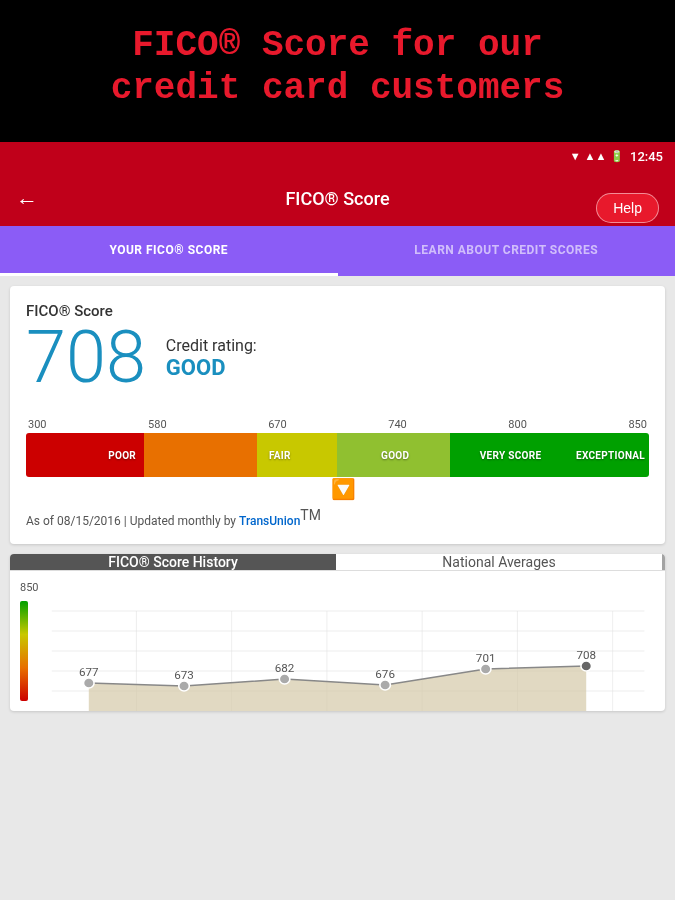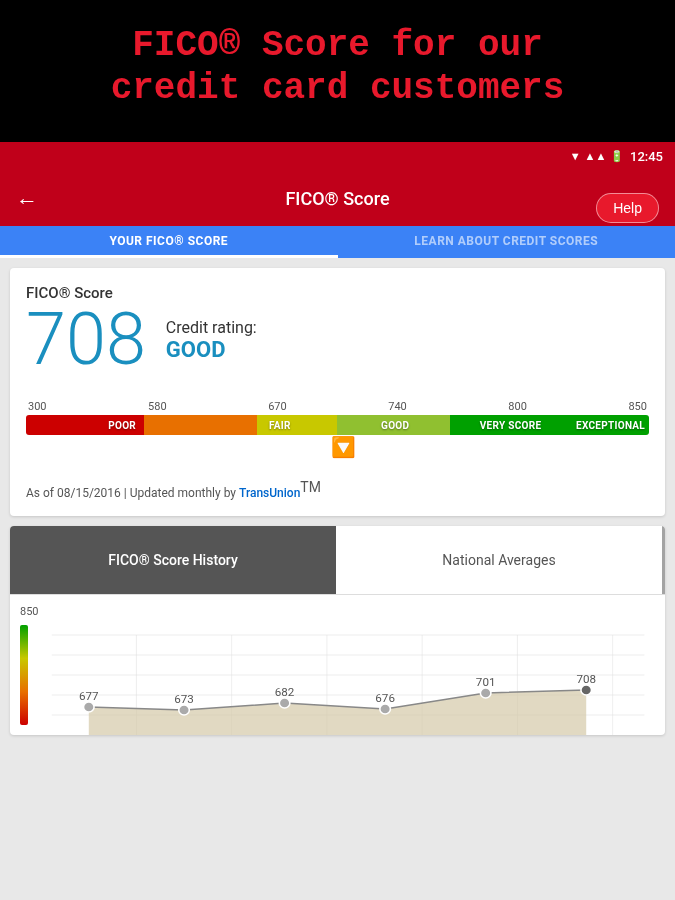--- a/index.html
+++ b/index.html
@@ -81,23 +81,23 @@
       border-radius: 20px;
       padding: 6px 16px;
       font-size: 14px;
       cursor: pointer;
       border: 1.5px solid rgba(255,255,255,0.5);
       margin-top: 20px;
     }
 
     
     .tab-bar {
-      background: #3b82f6;
-      display: flex;
-      height: 32px;
+      background: #8b5cf6;
+      display: flex;
+      height: 50px;
     }
     .tab {
       flex: 1;
       display: flex;
       align-items: center;
       justify-content: center;
       color: rgba(255,255,255,0.7);
       font-size: 12px;
       font-weight: 700;
       letter-spacing: 0.5px;
@@ -158,32 +158,32 @@
     }
     .credit-rating-value {
       font-size: 22px;
       color: #1a8fbf;
       font-weight: 700;
     }
 
     
     .score-meter-container {
       position: relative;
-      margin-bottom: 44px;
+      margin-bottom: 30px;
     }
     .score-labels-top {
       display: flex;
       justify-content: space-between;
       margin-bottom: 2px;
       font-size: 11px;
       color: #555;
       padding: 0 2px;
     }
     .score-bar {
-      height: 20px;
+      height: 44px;
       border-radius: 3px;
       background: linear-gradient(to right, 
         #cc0000 0%, #cc0000 19%,
         #e87000 19%, #e87000 37%,
         #c8c800 37%, #c8c800 50%,
         #90c030 50%, #90c030 68%,
         #00a000 68%, #00a000 100%
       );
       position: relative;
       display: flex;
@@ -228,21 +228,21 @@
       border-radius: 4px;
       box-shadow: 0 1px 3px rgba(0,0,0,0.15);
       overflow: hidden;
     }
     .history-tabs {
       display: flex;
       border-bottom: 1px solid #ddd;
     }
     .history-tab {
       flex: 1;
-      padding: 26px;
+      padding: 0;
       text-align: center;
       font-size: 14px;
       cursor: pointer;
       color: #555;
     }
     .history-tab.active {
       background: #555;
       color: white;
       font-weight: 500;
     }

